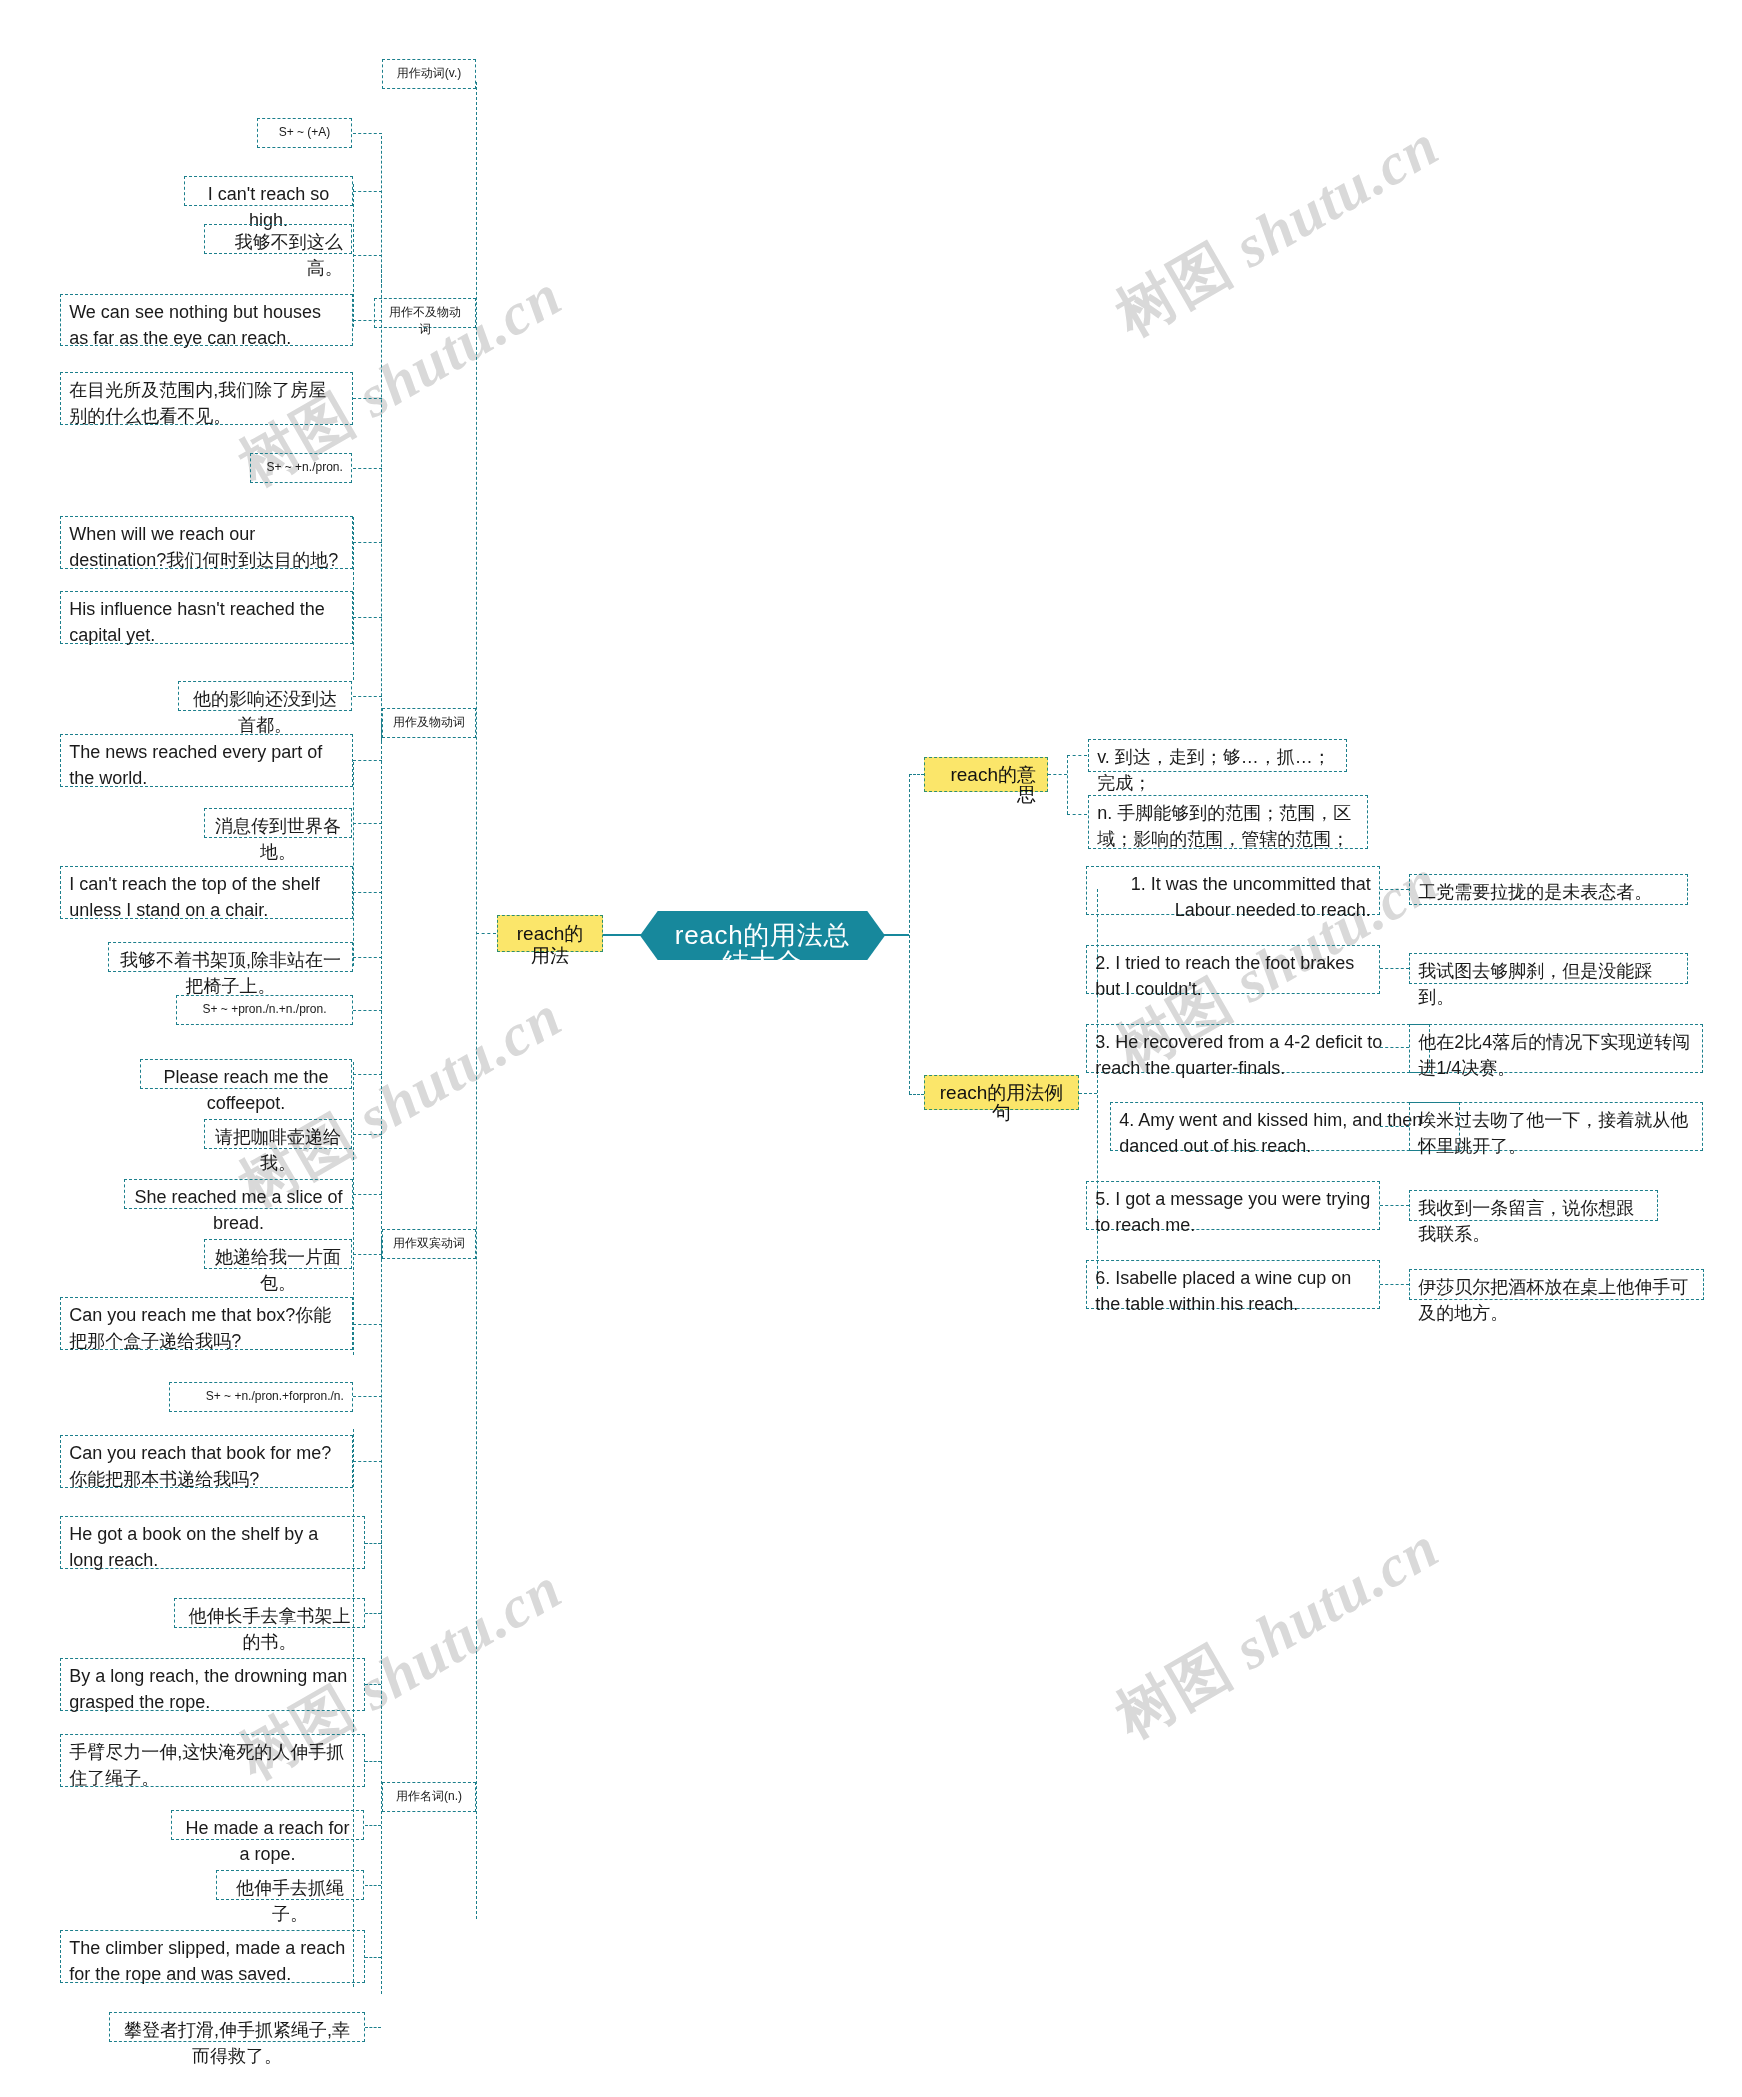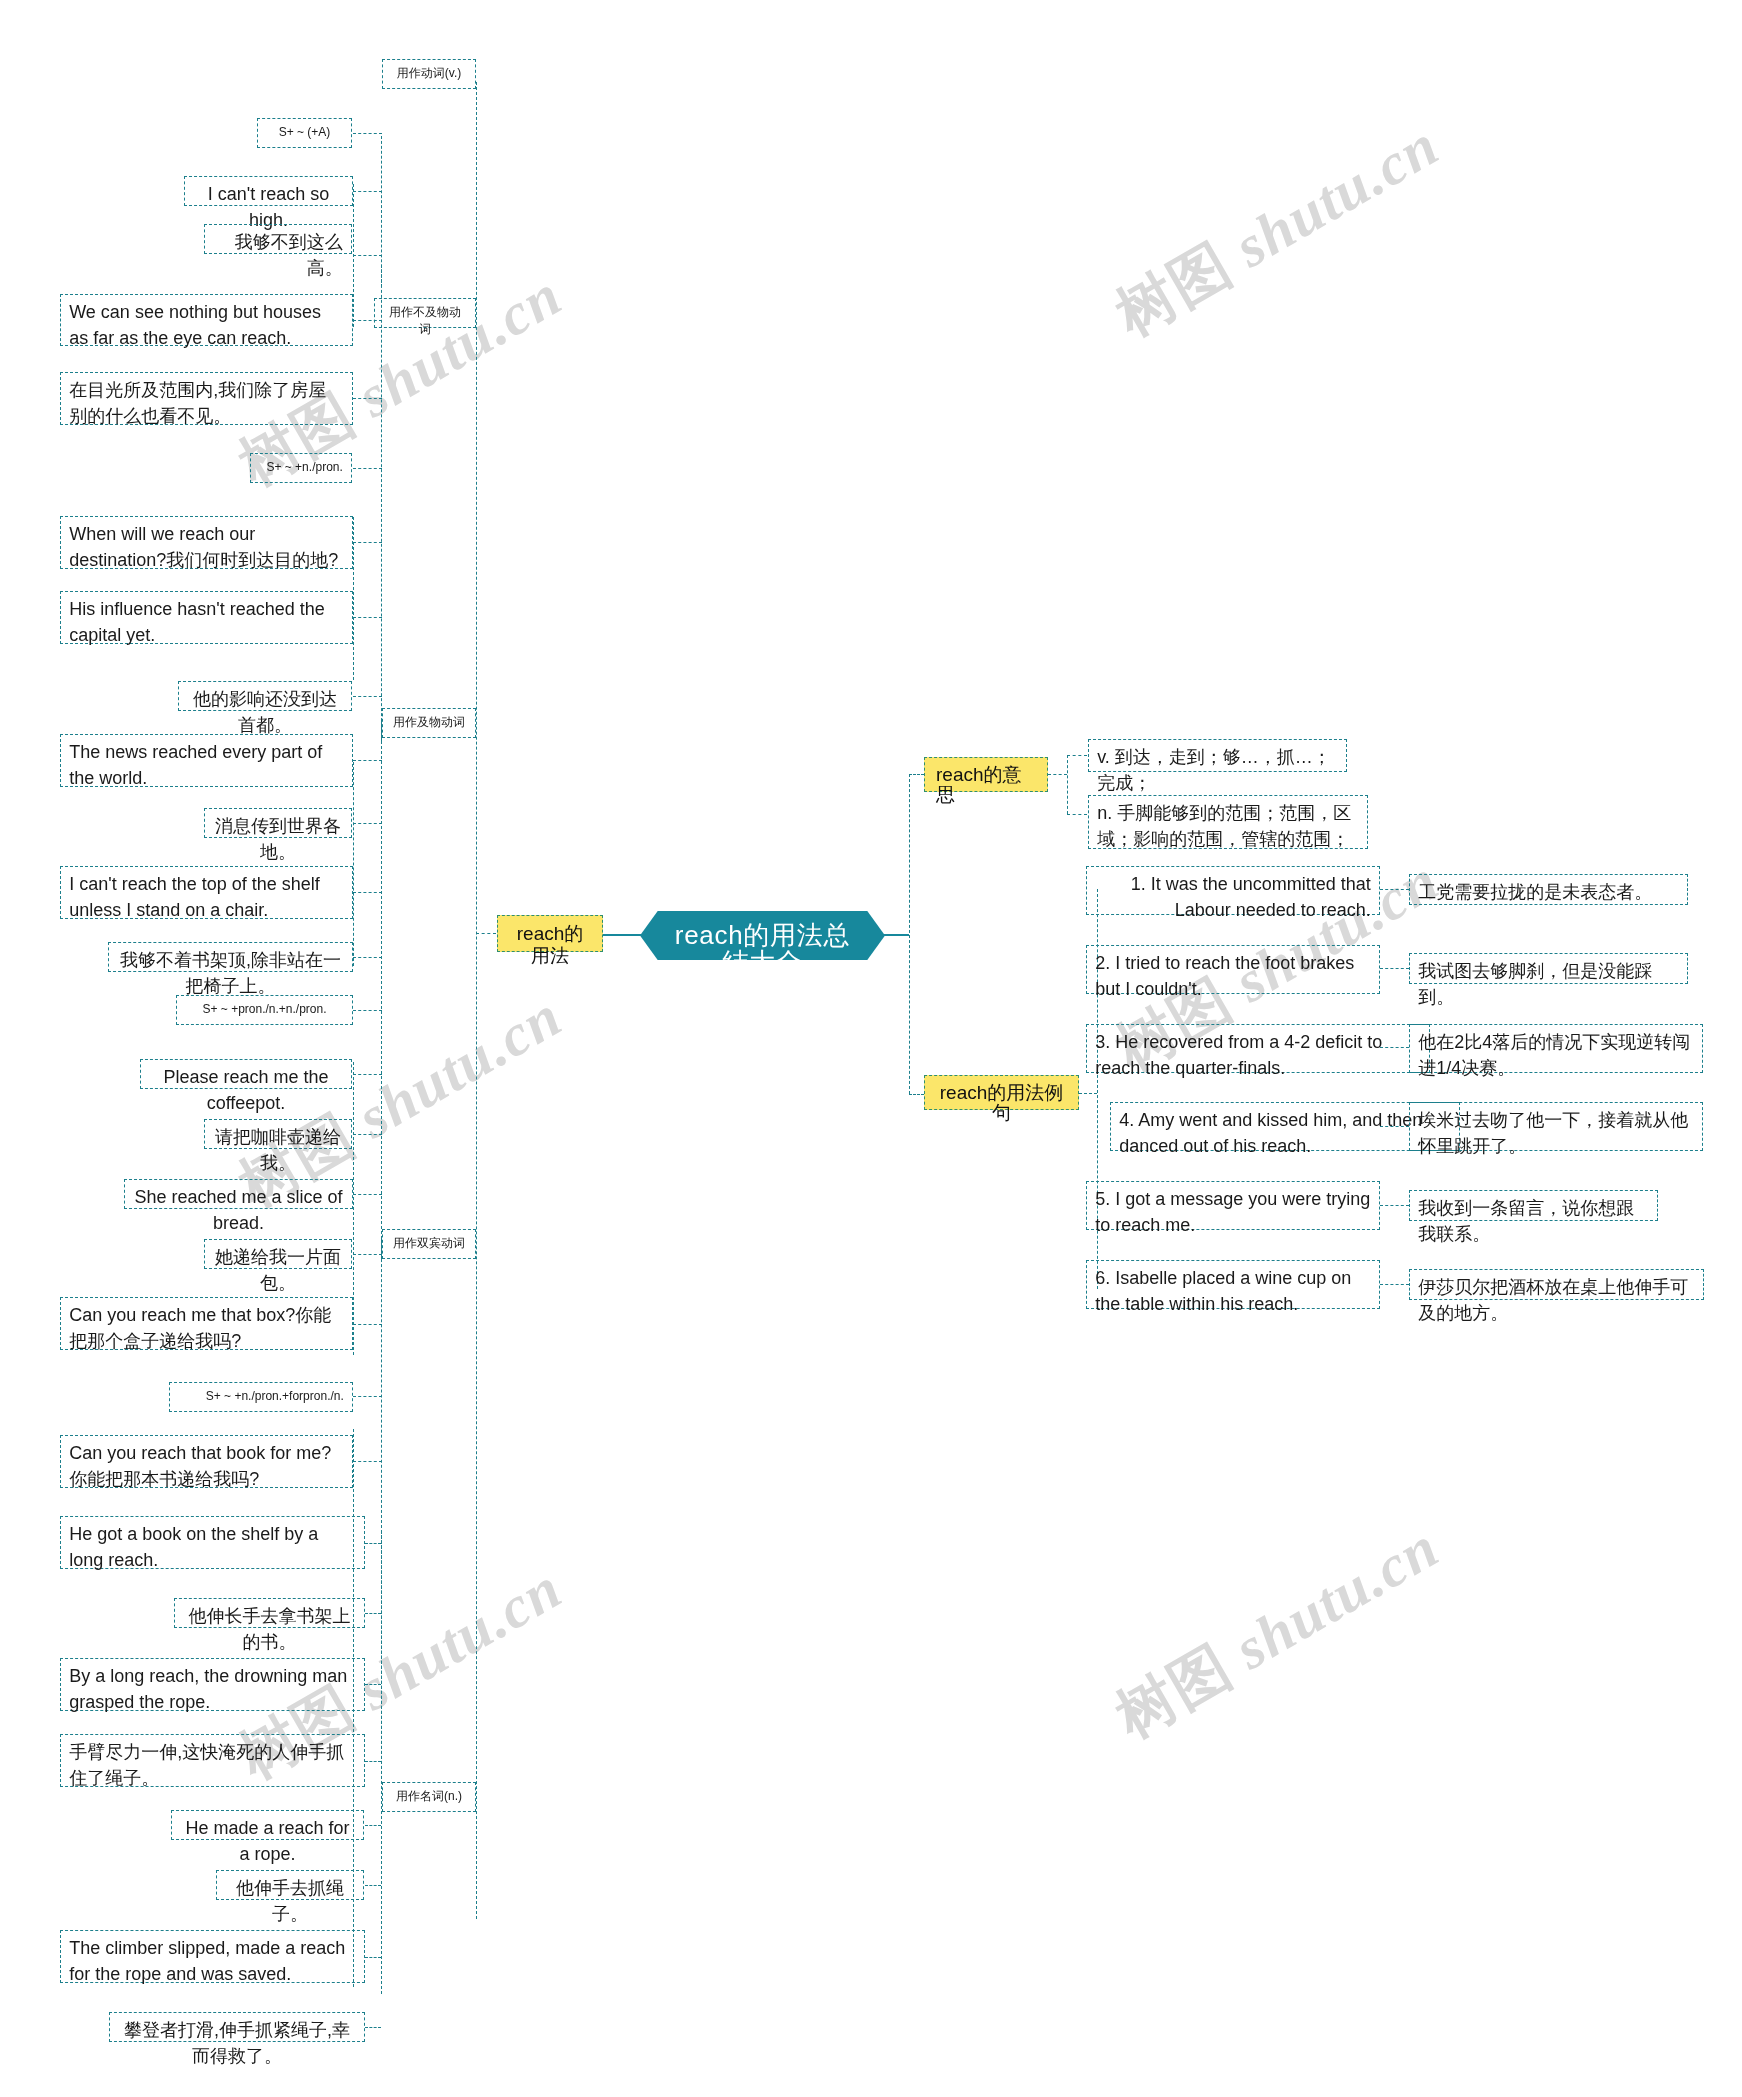--- a/index.html
+++ b/index.html
@@ -173,21 +173,21 @@
 
   <div class="node" style="left:216px;top:1870px;width:148px;height:30px;text-align:center;">他伸手去抓绳子。</div>
   <div class="hline" style="left:365px;top:1885px;width:16.3px;"></div>
 
   <div class="node" style="left:60px;top:1930px;width:305px;height:53px;">The climber slipped, made a reach for the rope and was saved.</div>
   <div class="hline" style="left:365px;top:1957px;width:16.3px;"></div>
 
   <div class="node" style="left:109px;top:2012px;width:256px;height:30px;text-align:center;">攀登者打滑,伸手抓紧绳子,幸而得救了。</div>
   <div class="hline" style="left:365px;top:2027px;width:16.3px;"></div>
 
-  <div class="node yellow" style="left:924px;top:757px;width:124px;height:35px;text-align:left;line-height:20.4px;">reach的意思</div>
+  <div class="node yellow" style="left:924px;top:757px;width:124px;height:35px;text-align:right;line-height:20.4px;">reach的意思</div>
   <div class="hline" style="left:1048px;top:774px;width:19px;"></div>
   <div class="vline" style="left:1067px;top:755px;height:59px;"></div>
 
   <div class="node" style="left:1088px;top:739px;width:259px;height:33px;">v. 到达，走到；够…，抓…；完成；</div>
   <div class="hline" style="left:1067px;top:755px;width:20.4px;"></div>
 
   <div class="node" style="left:1088px;top:795px;width:280px;height:54px;">n. 手脚能够到的范围；范围，区域；影响的范围，管辖的范围；</div>
   <div class="hline" style="left:1067px;top:814px;width:20.4px;"></div>
 
   <div class="node yellow" style="left:924px;top:1075px;width:155px;height:35px;text-align:center;line-height:20.4px;">reach的用法例句</div>

